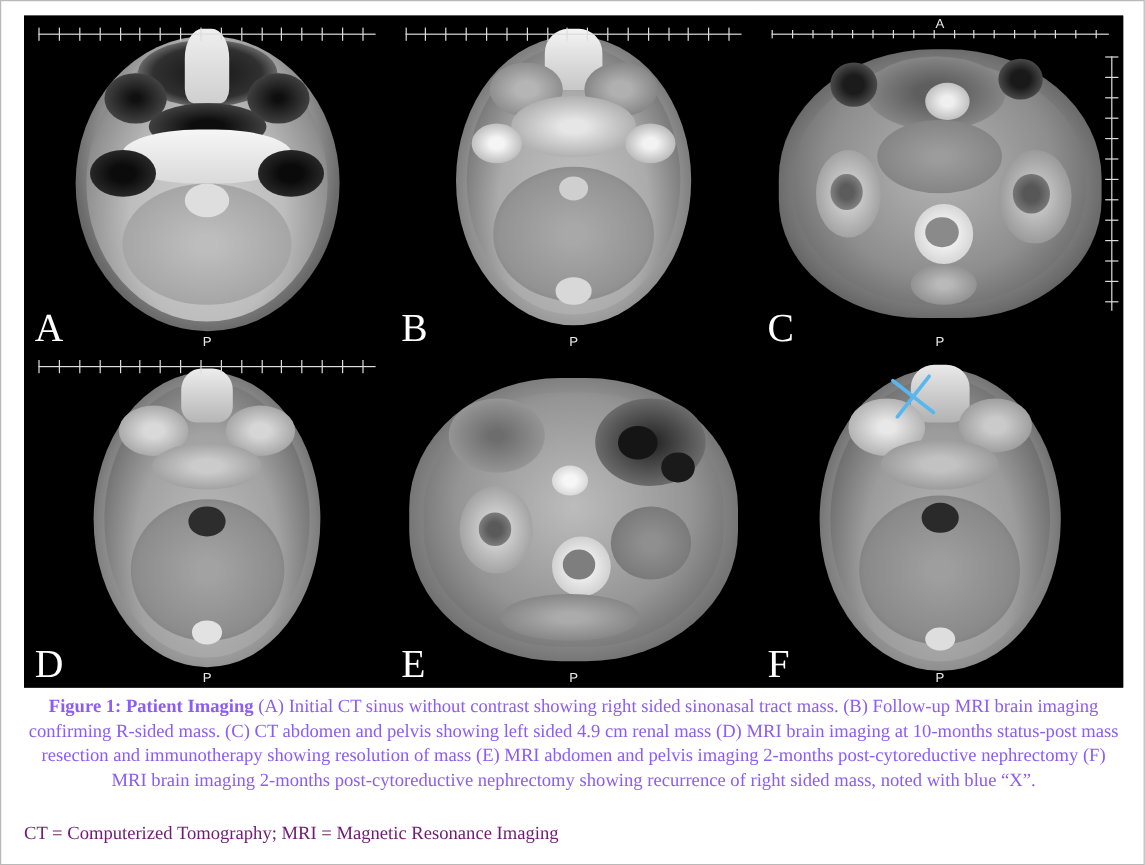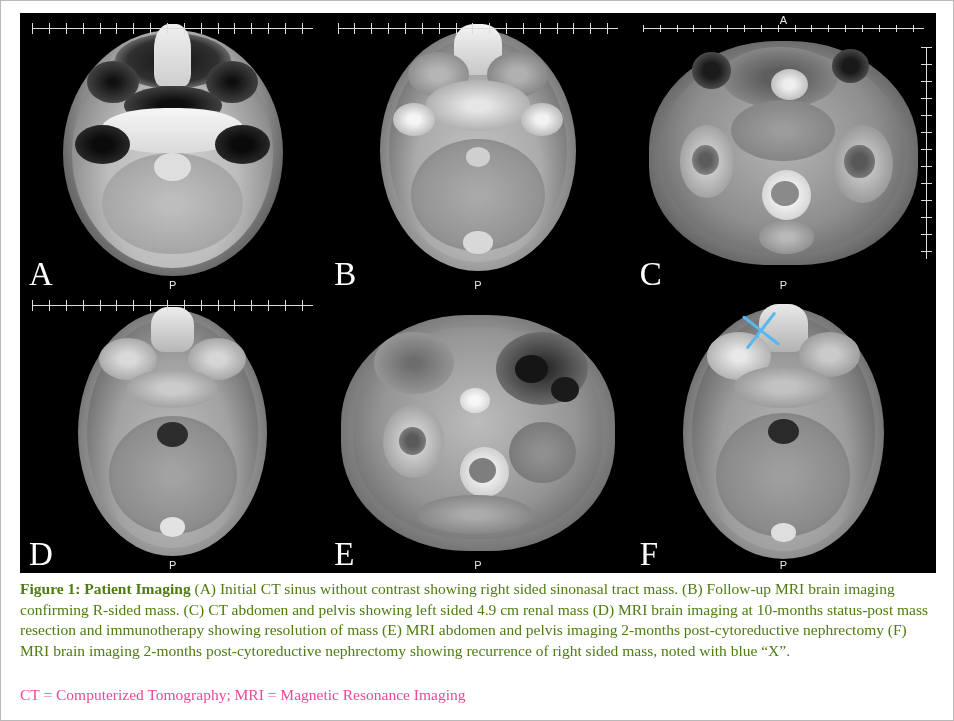--- a/index.html
+++ b/index.html
@@ -153,35 +153,35 @@
   .blue-x span.b { transform: rotate(-52deg); }
 
   .caption {
     position: absolute;
     left: 19px;
     top: 578px;
     width: 916px;
     font-family: "Liberation Serif", serif;
     font-size: 15.5px;
     line-height: 20.5px;
-    text-align: left;
-    color: #4d7c0f;
+    text-align: center;
+    color: #8b5cf6;
   }
   .caption .lead {
     font-weight: bold;
   }
   .abbrev {
     position: absolute;
     left: 19px;
     top: 684px;
     width: 916px;
     font-family: "Liberation Serif", serif;
     font-size: 15.5px;
     line-height: 20px;
-    color: #ec4899;
+    color: #701a75;
   }
 </style>
 </head>
 <body>
 
 <div class="figure-wrap">
 
   <div class="image-grid">
 
     <div class="panel">

